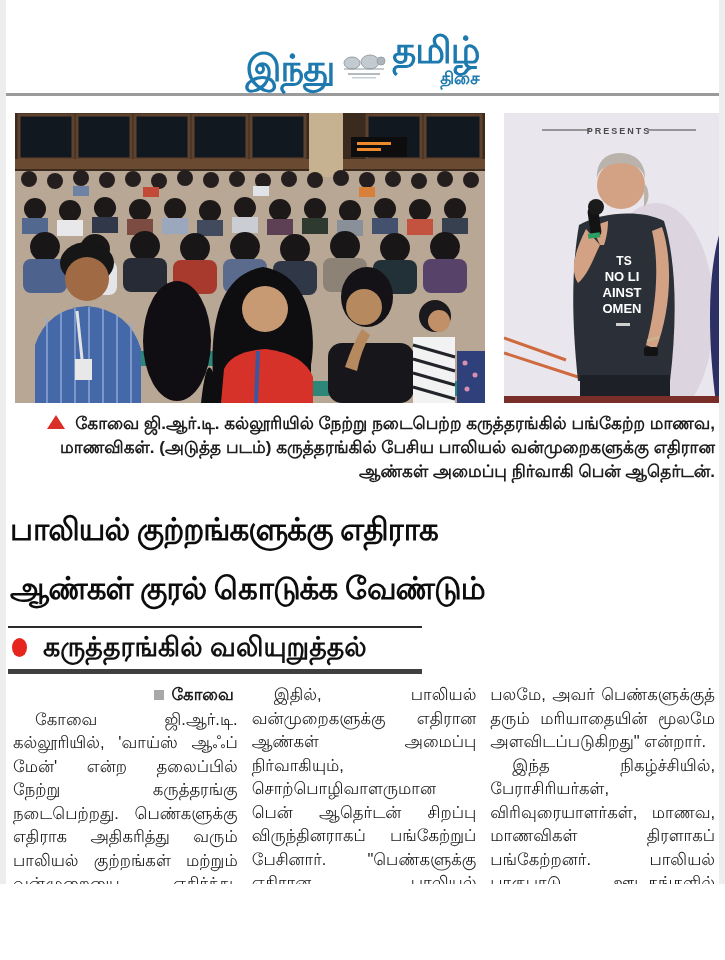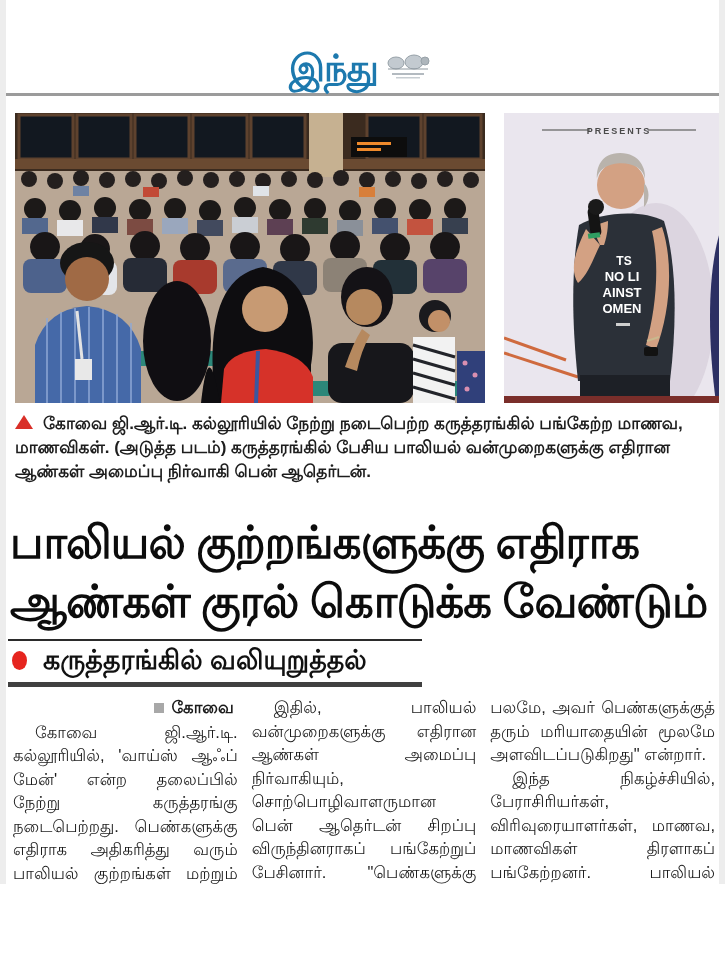--- a/index.html
+++ b/index.html
@@ -30,33 +30,33 @@
   .photo-row{display:flex;gap:19px;padding:17px 0 0 15px;}
   figure{margin:0;}
   .photo-left{width:470px;height:290px;}
   .photo-right{width:230px;height:290px;}
   .photo-left svg,.photo-right svg{display:block;}
 
   
   .caption{
     margin:9px 10px 0 15px;
     font-size:17px;font-weight:bold;color:#1d1d1d;line-height:24px;
-    text-align:left;
+    text-align:right;
   }
   .tri{
     display:inline-block;width:0;height:0;
     border-left:9px solid transparent;border-right:9px solid transparent;
     border-bottom:14px solid #d92f28;
     margin-right:10px;
   }
 
   
   .headline{
-    margin:29px 8px 0 10px;
-    font-size:45px;line-height:59px;font-weight:bold;
+    margin:16px 8px 0 10px;
+    font-size:31px;line-height:59px;font-weight:bold;
     color:#0c0c0c;letter-spacing:-1px;
   }
   .headline span{display:block;}
 
   
   .subhead-wrap{
     margin:8px 0 0 8px;width:414px;box-sizing:border-box;
     border-top:2px solid #2b2b2b;border-bottom:5px solid #404040;
     padding:6px 0 8px 4px;
     display:flex;align-items:center;gap:16px;
@@ -89,20 +89,24 @@
       <svg width="48" height="34" viewBox="0 0 48 34">
         <g stroke="#97a1a8" fill="#c3cad0" stroke-width="1">
           <ellipse cx="12" cy="14" rx="8" ry="6"></ellipse>
           <ellipse cx="30" cy="13" rx="9" ry="7"></ellipse>
           <circle cx="41" cy="12" r="4" fill="#aeb6bc"></circle>
           <path d="M4 20 L44 20" stroke="#8d979e" fill="none"></path>
         </g>
         <rect x="8" y="24" width="32" height="2" fill="#b3bac0"></rect>
         <rect x="12" y="28" width="24" height="1.5" fill="#c7cdd2"></rect>
       </svg>
+    </span>
+    <span class="mast-right">
+      <span class="mast-word">தமிழ்</span>
+      <span class="mast-thisai">திசை</span>
     </span>
   </header>
   <div class="mast-rule"></div>
 
   <div class="photo-row">
     <figure class="photo-left">
       <svg viewBox="0 0 470 290" width="470" height="290" preserveAspectRatio="none">
         <rect width="470" height="290" fill="#b9a795"></rect>
 
         <rect width="470" height="58" fill="#3b2b1f"></rect>

